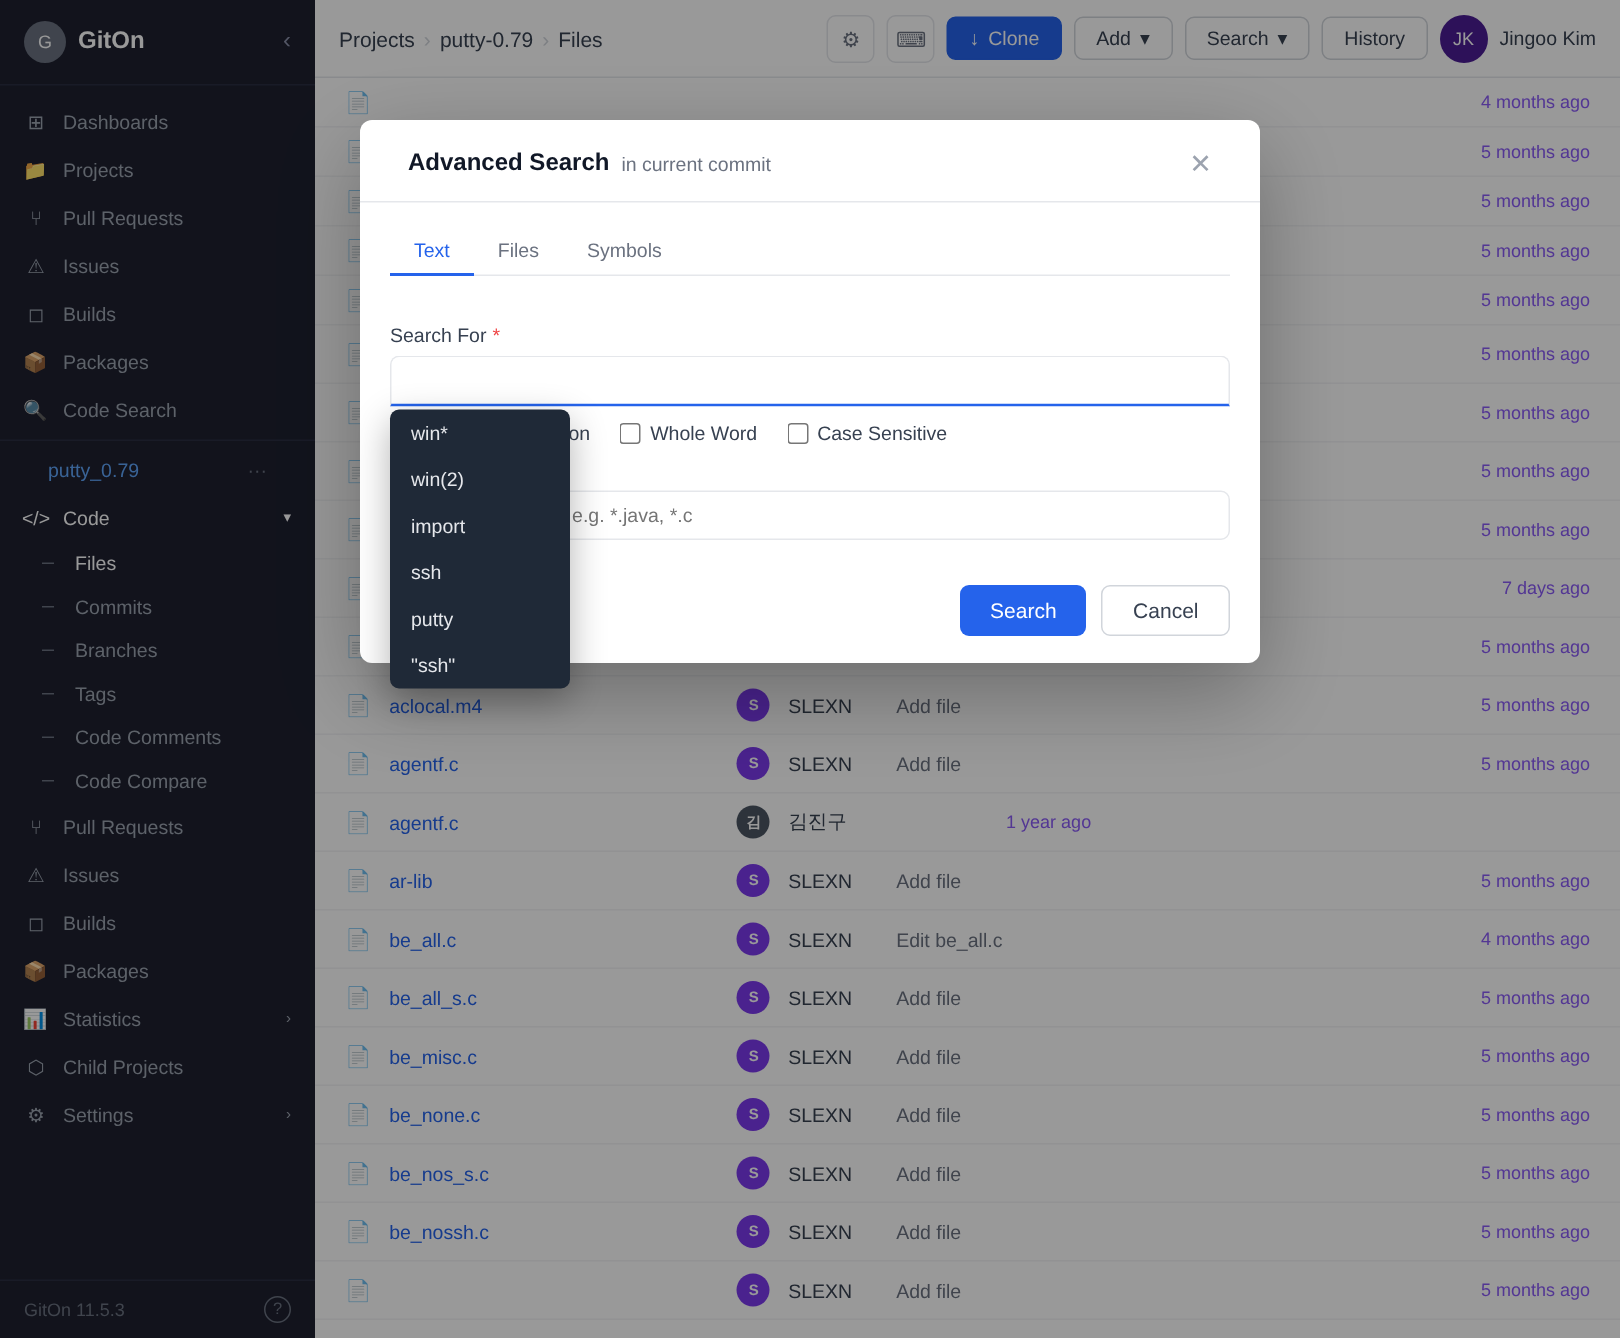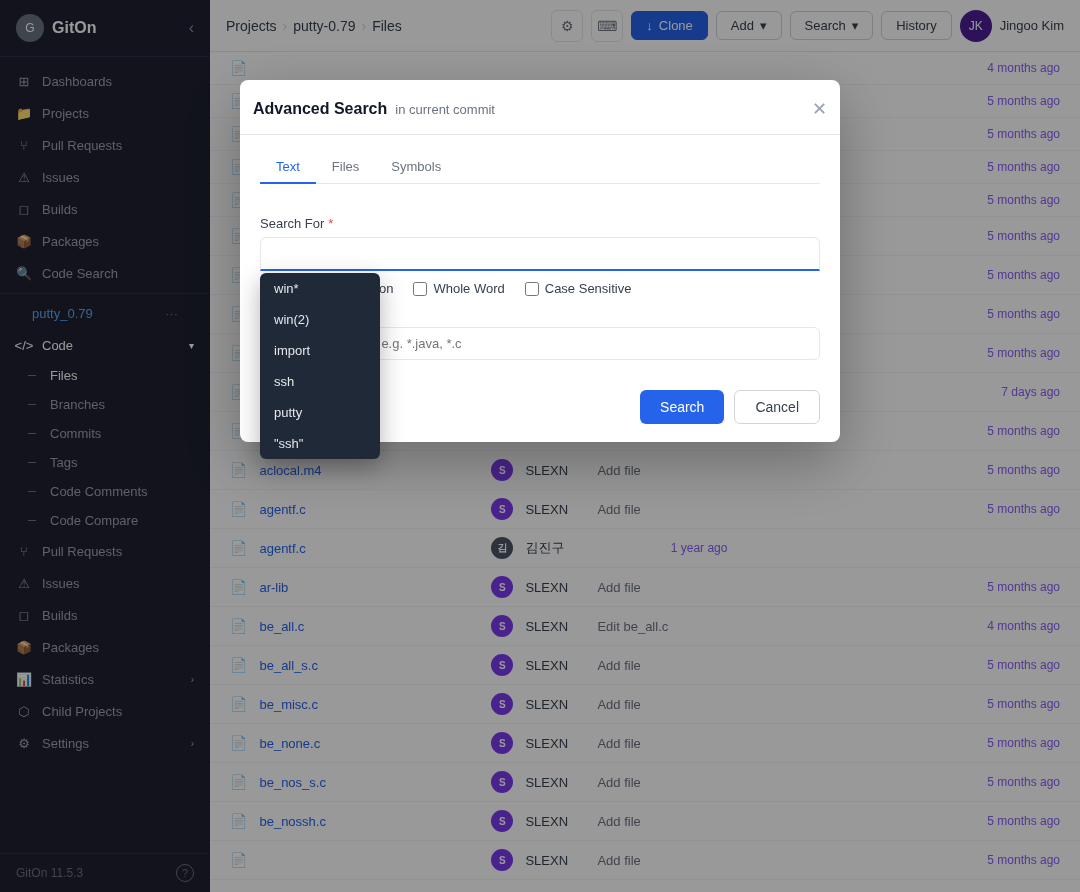--- a/index.html
+++ b/index.html
@@ -53,21 +53,21 @@
     .file-name { flex: 0 0 220px; color: #2563eb; cursor: pointer; font-size: 13px; }
     .file-avatar { width: 22px; height: 22px; border-radius: 50%; background: #7c3aed; color: white; display: flex; align-items: center; justify-content: center; font-size: 10px; font-weight: 600; flex-shrink: 0; }
     .file-avatar.olive { background: #4b5563; }
     .file-user { flex: 0 0 60px; color: #374151; font-size: 13px; }
     .file-commit { flex: 1; color: #6b7280; font-size: 13px; }
     .file-time { flex: 0 0 130px; text-align: right; color: #8b5cf6; font-size: 12px; }
 
     
     .modal-overlay { position: fixed; inset: 0; background: rgba(0,0,0,0.4); display: flex; align-items: flex-start; justify-content: center; padding-top: 80px; z-index: 1000; }
     .modal { background: #fff; border-radius: 8px; width: 600px; box-shadow: 0 20px 60px rgba(0,0,0,0.3); overflow: visible; }
-    .modal-header { display: flex; align-items: center; justify-content: space-between; padding: 18px 13px 14px; border-bottom: 1px solid #e5e7eb; }
+    .modal-header { display: flex; align-items: center; justify-content: space-between; padding: 18px 32px 14px; border-bottom: 1px solid #e5e7eb; }
     .modal-title { font-size: 16px; font-weight: 600; color: #111827; display: flex; align-items: center; gap: 8px; }
     .modal-subtitle { font-size: 13px; color: #6b7280; font-weight: 400; }
     .modal-close { cursor: pointer; color: #9ca3af; font-size: 18px; background: none; border: none; }
     .modal-body { padding: 16px 20px; }
 
     
     .modal-tabs { display: flex; gap: 0; border-bottom: 1px solid #e5e7eb; margin-bottom: 16px; }
     .modal-tab { padding: 8px 16px; cursor: pointer; font-size: 13px; color: #6b7280; border-bottom: 2px solid transparent; margin-bottom: -1px; }
     .modal-tab.active { color: #2563eb; border-bottom-color: #2563eb; font-weight: 500; }
 
@@ -150,25 +150,25 @@
       <span class="label">Code</span>
       <span class="chevron">▾</span>
     </div>
 
     <div class="sidebar-sub-item active">
       <span class="dash"></span>
       <span>Files</span>
     </div>
     <div class="sidebar-sub-item">
       <span class="dash"></span>
+      <span>Commits</span>
+    </div>
+    <div class="sidebar-sub-item">
+      <span class="dash"></span>
       <span>Branches</span>
-    </div>
-    <div class="sidebar-sub-item">
-      <span class="dash"></span>
-      <span>Commits</span>
     </div>
     <div class="sidebar-sub-item">
       <span class="dash"></span>
       <span>Tags</span>
     </div>
     <div class="sidebar-sub-item">
       <span class="dash"></span>
       <span>Code Comments</span>
     </div>
     <div class="sidebar-sub-item">

